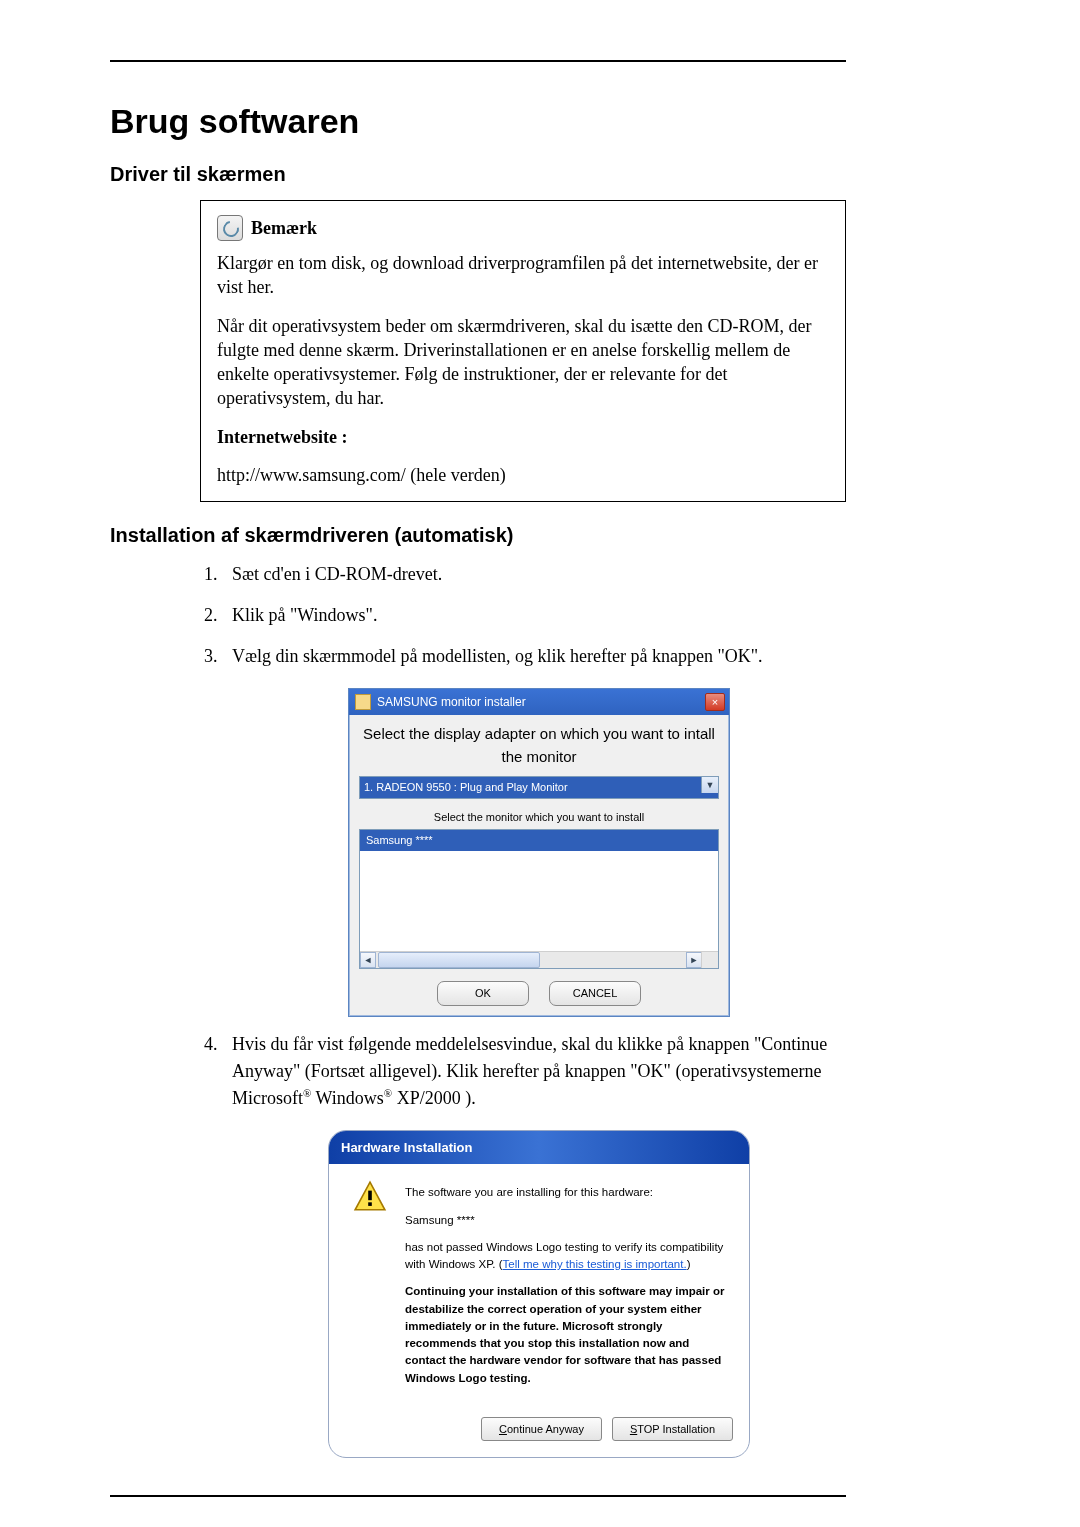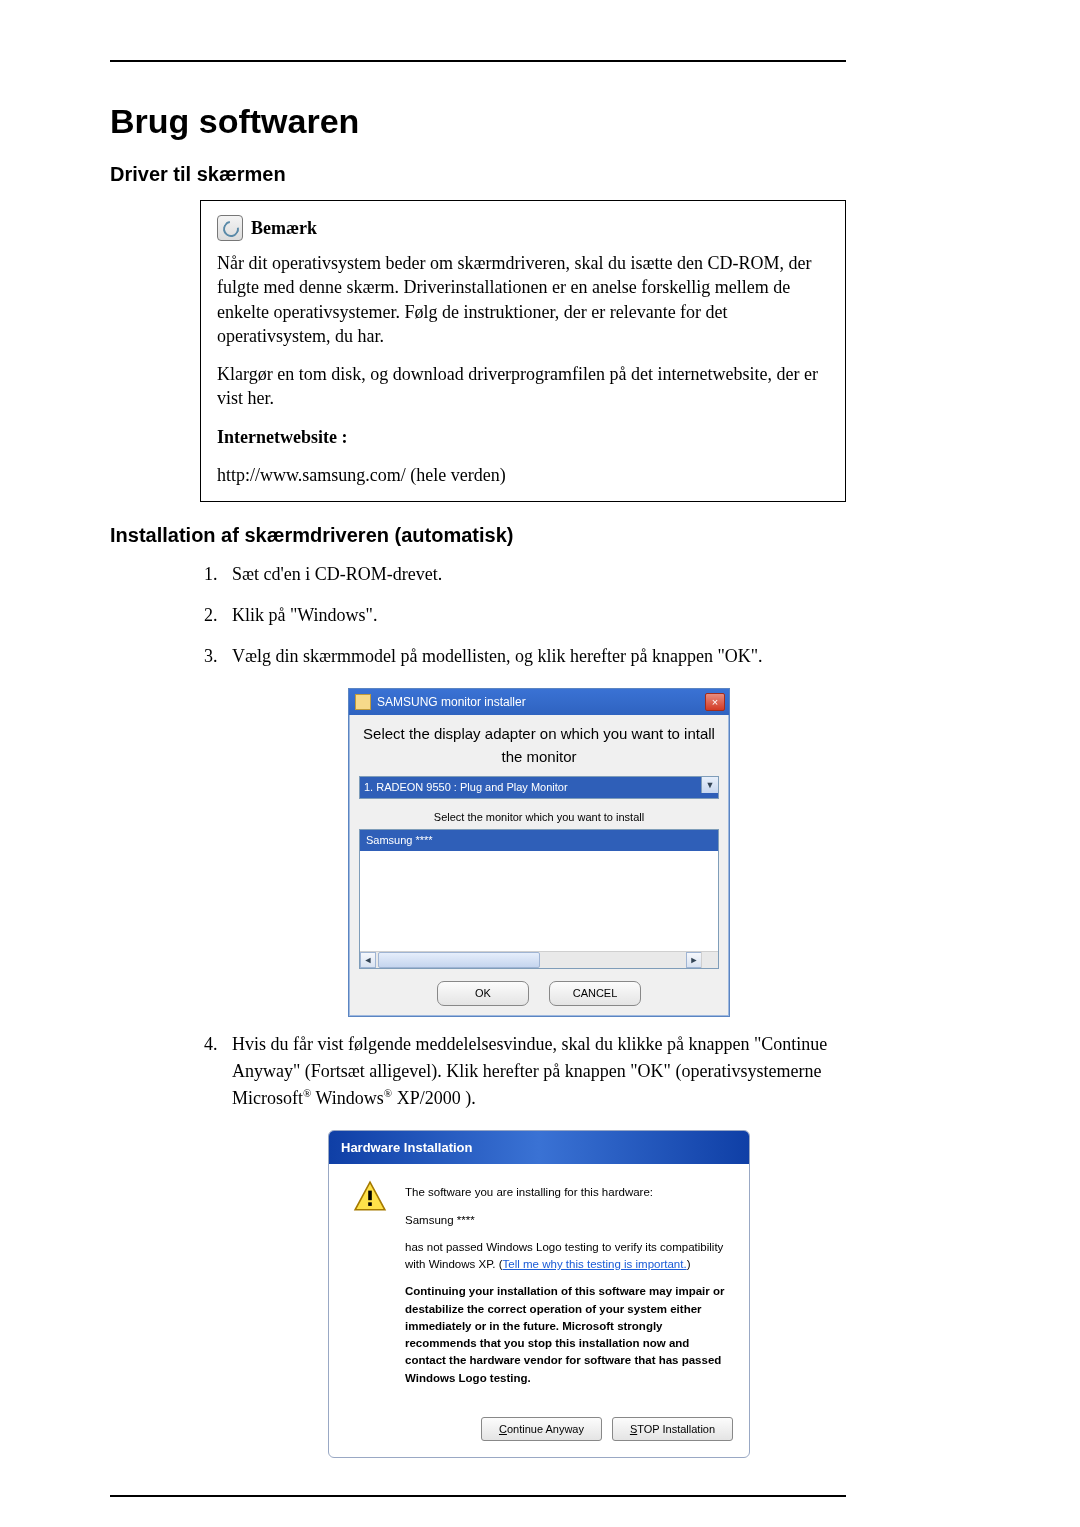--- a/index.html
+++ b/index.html
@@ -240,21 +240,21 @@
     background: linear-gradient(#fcfcfc, #e4e4e4);
     border: 1px solid #888;
     border-radius: 7px;
   }
 
   
   .hw-dialog {
     width: 420px;
     background: #fff;
     border: 1px solid #99a8c4;
-    border-radius: 6px;
+    border-radius: 18px;
     font-family: Tahoma, Arial, sans-serif;
     overflow: hidden;
   }
   .hw-title {
     background: linear-gradient(90deg, #0f3fa6, #3a72d4, #0f3fa6);
     color: #fff;
     font-weight: bold;
     font-size: 13px;
     padding: 7px 12px;
   }
@@ -317,22 +317,22 @@
 
   <h1 class="title">Brug softwaren</h1>
 
   <h2 class="section">Driver til skærmen</h2>
 
   <div class="note-box">
     <div class="note-header">
       <span class="note-icon"></span>
       <span class="note-label">Bemærk</span>
     </div>
+    <p>Klargør en tom disk, og download driverprogramfilen på det internetwebsite, der er vist her.</p>
     <p>Når dit operativsystem beder om skærmdriveren, skal du isætte den CD-ROM, der fulgte med denne skærm. Driverinstallationen er en anelse forskellig mellem de enkelte operativsystemer. Følg de instruktioner, der er relevante for det operativsystem, du har.</p>
-    <p>Klargør en tom disk, og download driverprogramfilen på det internetwebsite, der er vist her.</p>
     <p class="bold">Internetwebsite :</p>
     <p>http://www.samsung.com/ (hele verden)</p>
   </div>
 
   <h2 class="section">Installation af skærmdriveren (automatisk)</h2>
 
   <ol class="steps">
     <li>Sæt cd'en i CD-ROM-drevet.</li>
     <li>Klik på "Windows".</li>
     <li>

